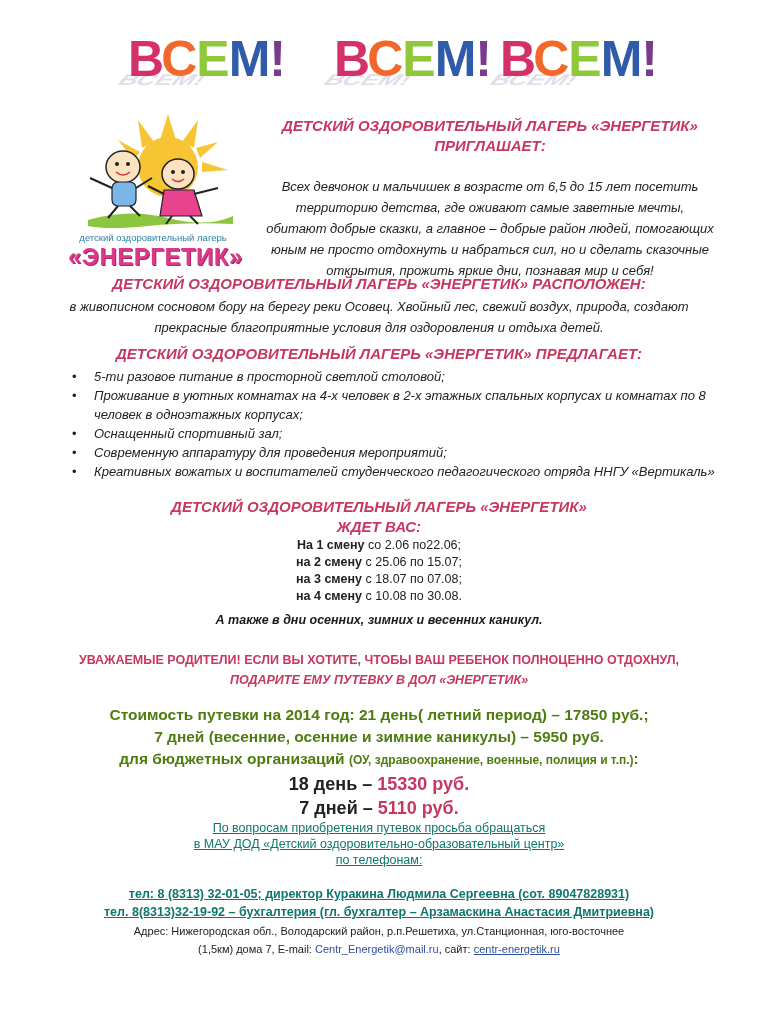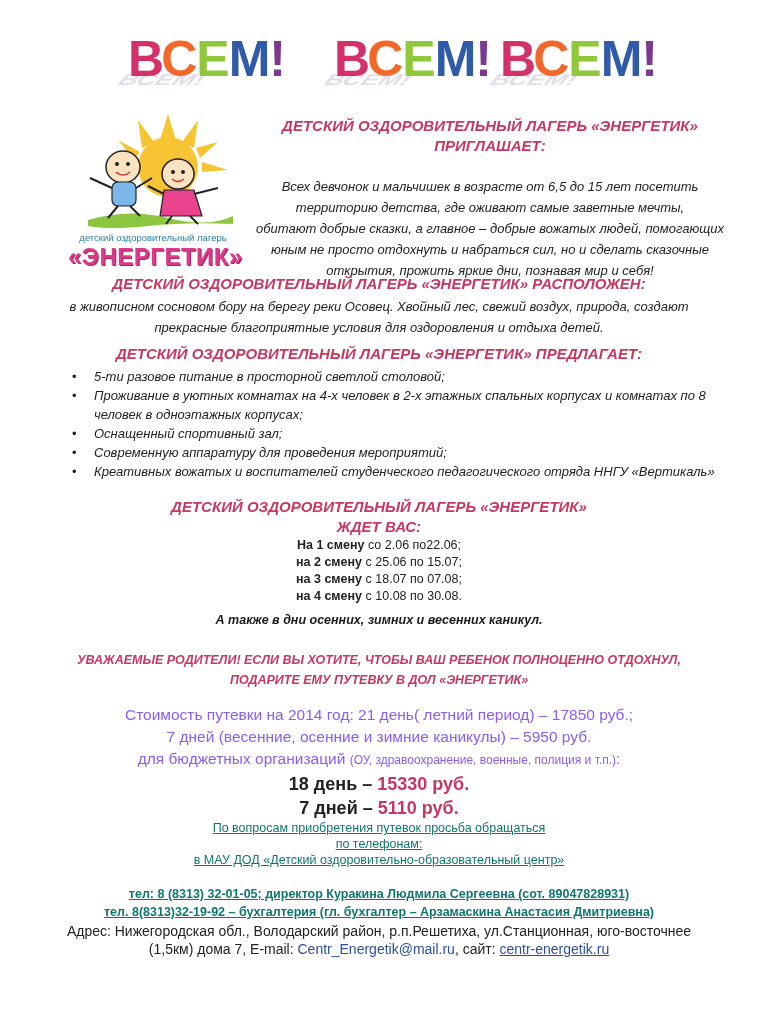--- a/index.html
+++ b/index.html
@@ -31,26 +31,26 @@
 
   ul.offers { position: absolute; left: 70px; top: 367px; width: 650px; margin: 0; padding: 0;
               list-style: none; font-style: italic; font-size: 13px; line-height: 19px; color: #222; }
   ul.offers li { position: relative; padding-left: 24px; }
   ul.offers li::before { content: "\2022"; position: absolute; left: 2px; top: 0; font-style: normal; }
   ul.offers li.just { text-align: justify; text-align-last: left; }
 
   .shifts { font-size: 12.5px; line-height: 17px; color: #222; }
   .shifts b { font-weight: bold; }
 
-  .price { font-weight: normal; font-size: 15.5px; line-height: 22px; color: #8b5cf6; }
+  .price { font-weight: bold; font-size: 15.5px; line-height: 22px; color: #4d7c0f; }
   .price small { font-size: 12px; }
   .big { font-weight: bold; font-size: 18px; line-height: 22px; color: #222; }
   .contact { font-size: 12.5px; line-height: 16px; color: #0f766e; text-decoration: underline; }
   .contact b { font-size: 12.5px; }
-  .addr { font-size: 14px; line-height: 18px; color: #222; }
+  .addr { font-size: 11px; line-height: 18px; color: #222; }
   .addr a { color: #2c4fa0; text-decoration: none; }
   .addr a.site { text-decoration: underline; }
 </style>
 </head>
 <body>
 
 <div class="banner">
   <div class="vsem" style="left:128px">
     <span class="shadow">ВСЕМ!</span>
     <span class="word"><span class="l1">В</span><span class="l2">С</span><span class="l3">Е</span><span class="l4">М</span><span class="l5">!</span></span>
@@ -95,21 +95,21 @@
   <div class="logo-sub">детский оздоровительный лагерь</div>
   <div class="logo-name">«ЭНЕРГЕТИК»</div>
 </div>
 
 <div class="block" style="left:240px; top:116px; width:500px;">
   <div class="h">ДЕТСКИЙ ОЗДОРОВИТЕЛЬНЫЙ ЛАГЕРЬ «ЭНЕРГЕТИК»</div>
   <div class="h">ПРИГЛАШАЕТ:</div>
   <div class="it" style="margin-top:20px">
     <div>Всех девчонок и мальчишек в возрасте от 6,5 до 15 лет посетить</div>
     <div>территорию детства, где оживают самые заветные мечты,</div>
-    <div>обитают добрые сказки, а главное – добрые вожатых людей, помогающих</div>
+    <div>обитают добрые сказки, а главное – добрые район людей, помогающих</div>
     <div>юным не просто отдохнуть и набраться сил, но  и сделать сказочные</div>
     <div>открытия, прожить яркие дни, познавая мир и себя!</div>
   </div>
 </div>
 
 <div class="block" style="left:30px; top:274px; width:698px;">
   <div class="h">ДЕТСКИЙ ОЗДОРОВИТЕЛЬНЫЙ ЛАГЕРЬ «ЭНЕРГЕТИК» РАСПОЛОЖЕН:</div>
   <div class="it" style="margin-top:2px">
     <div>в живописном сосновом бору на берегу реки Осовец. Хвойный лес, свежий воздух, природа, создают</div>
     <div>прекрасные благоприятные условия для  оздоровления и отдыха детей.</div>
@@ -133,36 +133,36 @@
   <div class="shifts">
     <div><b>На 1 смену</b><span> со 2.06 по22.06;</span></div>
     <div><b>на 2 смену</b><span> с 25.06 по 15.07;</span></div>
     <div><b>на 3 смену</b><span> с 18.07 по 07.08;</span></div>
     <div><b>на 4 смену</b><span> с 10.08 по 30.08.</span></div>
   </div>
   <div style="margin-top:8px; font-weight:bold; font-style:italic; font-size:12.5px;">А также в дни осенних, зимних и весенних каникул.</div>
 </div>
 
 <div class="block" style="left:30px; top:650px; width:698px;">
-  <div class="accent" style="font-weight:bold; font-style:italic; font-size:12.5px; line-height:20px;">УВАЖАЕМЫЕ РОДИТЕЛИ!  ЕСЛИ ВЫ ХОТИТЕ, ЧТОБЫ ВАШ РЕБЕНОК ПОЛНОЦЕННО ОТДОХНУЛ,</div>
+  <div class="accent" style="font-weight:bold; font-size:12.5px; line-height:20px;">УВАЖАЕМЫЕ РОДИТЕЛИ!  ЕСЛИ ВЫ ХОТИТЕ, ЧТОБЫ ВАШ РЕБЕНОК ПОЛНОЦЕННО ОТДОХНУЛ,</div>
   <div class="accent" style="font-weight:bold; font-style:italic; font-size:12.5px; line-height:20px;text-align:center;">ПОДАРИТЕ ЕМУ ПУТЕВКУ В ДОЛ «ЭНЕРГЕТИК»</div>
 </div>
 
 <div class="block" style="left:30px; top:704px; width:698px;">
   <div class="price">Стоимость путевки на 2014 год: 21 день( летний период) – 17850 руб.;</div>
   <div class="price">7 дней (весенние, осенние и зимние каникулы) – 5950 руб.</div>
   <div class="price"><span>для бюджетных организаций </span><small>(ОУ, здравоохранение, военные, полиция и т.п.)</small><span>:</span></div>
   <div class="big" style="margin-top:2px"><span>18 день – </span><span class="accent">15330 руб.</span></div>
   <div class="big" style="margin-top:2px"><span>7 дней – </span><span class="accent">5110 руб.</span></div>
 </div>
 
 <div class="block" style="left:30px; top:820px; width:698px;">
   <div class="contact">По вопросам приобретения путевок просьба обращаться</div>
+  <div class="contact">в МАУ ДОД «Детский оздоровительно-образовательный центр»</div>
   <div class="contact">по телефонам:</div>
-  <div class="contact">в МАУ ДОД «Детский оздоровительно-образовательный центр»</div>
   <div class="contact" style="margin-top:17px; line-height:18px;"><b>тел: 8 (8313) 32-01-05; директор Куракина Людмила Сергеевна (сот. 89047828931)</b></div>
   <div class="contact" style="line-height:18px;"><b>тел. 8(8313)32-19-92 – бухгалтерия (гл. бухгалтер – Арзамаскина Анастасия Дмитриевна)</b></div>
 </div>
 
 <div class="block addr" style="left:30px; top:922px; width:698px;">
   <div>Адрес: Нижегородская обл., Володарский район, р.п.Решетиха, ул.Станционная, юго-восточнее</div>
   <div><span>(1,5км) дома 7, E-mail: </span><a>Centr_Energetik@mail.ru</a><span>, сайт: </span><a class="site">centr-energetik.ru</a></div>
 </div>
 
 </body></html>

